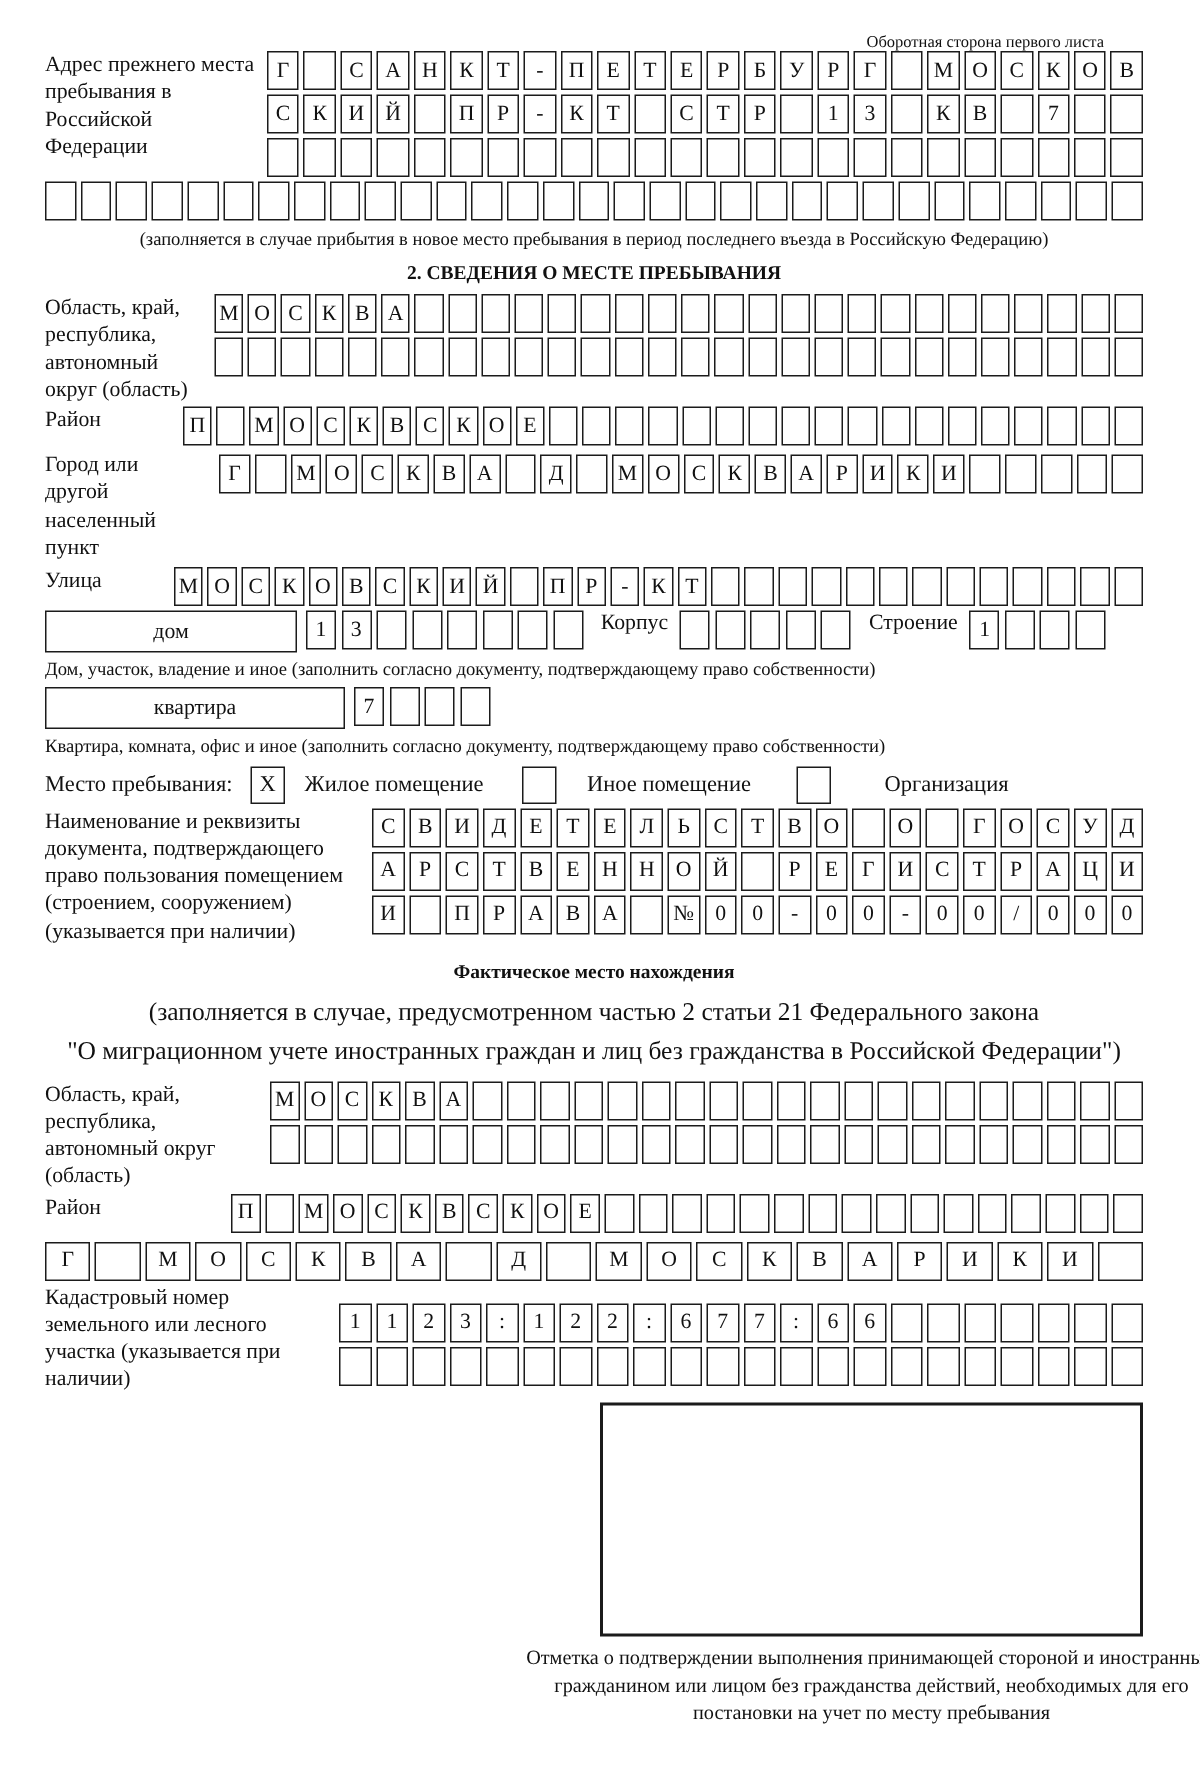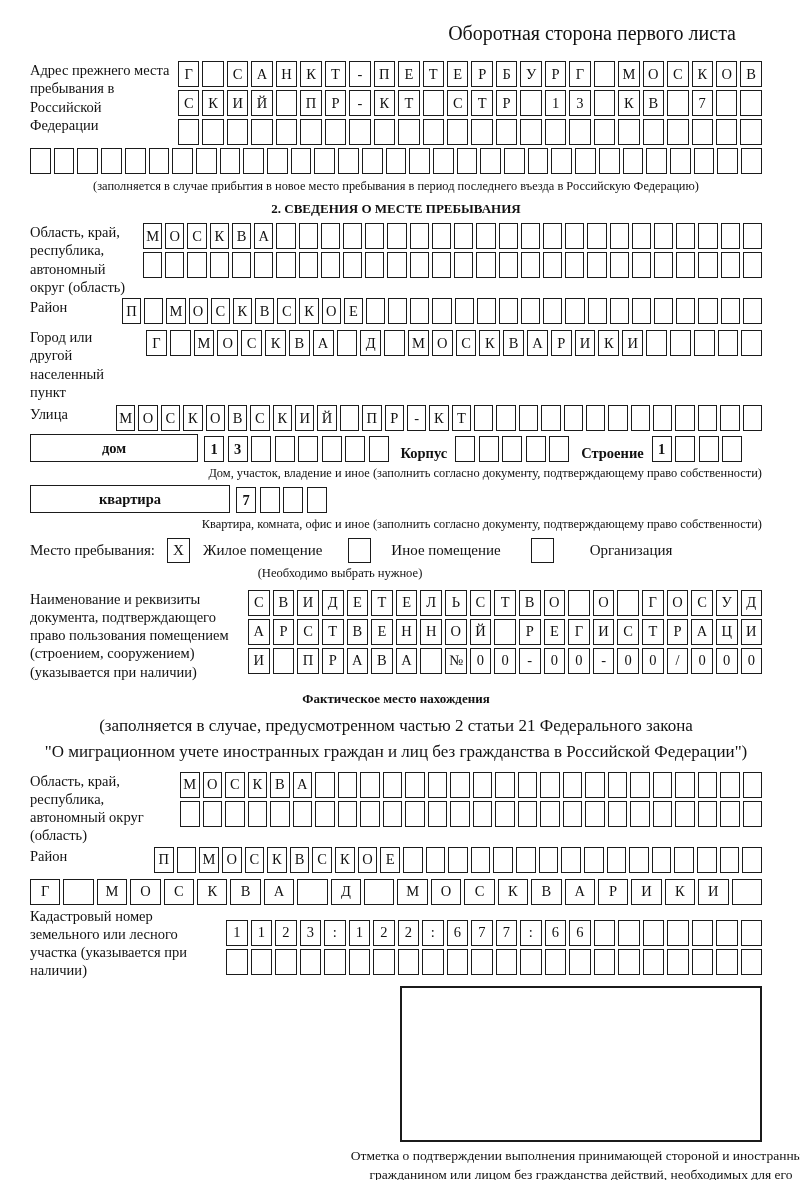--- a/index.html
+++ b/index.html
@@ -1,46 +1,46 @@
 <!DOCTYPE html>
 <html><head>
 <meta charset="utf-8">
 <style>
   html,body{margin:0;padding:0;}
   body{
     width:800px;height:1180px;overflow:hidden;background:#ffffff;color:#111;
     font-family:"Liberation Serif","DejaVu Serif",serif;
   }
   .page{box-sizing:border-box;width:800px;height:1180px;padding:14px 38px 0 30px;}
-  .header-note{text-align:right;font-size:20px;margin:8px 26px 16px 0;}
+  .header-note{text-align:right;font-size:11px;margin:8px 26px 0 0;}
 
   .group{display:flex;align-items:flex-start;}
   .glabel{font-size:14.5px;line-height:1.26;padding-right:8px;box-sizing:border-box;flex:none;}
   .rows{flex:1;display:flex;flex-direction:column;gap:3px;min-width:0;}
   .boxrow{display:flex;gap:3px;flex:1;min-width:0;}
   .rows .boxrow{flex:none;}
   .cell{
     flex:1;height:26px;border:1.8px solid #1b1b1b;background:#fff;box-sizing:border-box;
     display:flex;align-items:center;justify-content:center;font-size:14.5px;min-width:0;
   }
   .fixedrow{flex:none;display:flex;gap:3.5px;}
   .fixedrow .cell{flex:none;width:20px;}
 
   .w148{width:148px;} .w113{width:113px;} .w92{width:92px;} .w116{width:116px;}
   .w86{width:86px;} .w218{width:218px;} .w150{width:150px;} .w124{width:124px;}
   .w196{width:196px;}
 
   .fullrow{margin-top:3px;display:flex;gap:3px;}
-  .caption{font-size:12.4px;line-height:1.3;text-align:right;}
+  .caption{font-size:12.4px;line-height:1.3;}
   .caption.center{text-align:center;font-family:Liberation Serif, serif;}
   .sec-title{font-weight:bold;font-size:13px;text-align:center;margin:7px 0 6px 0;}
 
   .mb2{margin-bottom:2px;} .mb4{margin-bottom:4px;} .mb6{margin-bottom:6px;} .mt4{margin-top:4px;} .mt10{margin-top:10px;}
 
-  .houseline{display:flex;align-items:flex-end;margin:3px 0 3px 0;font-weight:bold;}
+  .houseline{display:flex;align-items:flex-start;margin:3px 0 3px 0;}
   .bigrect{
     height:28px;border:1.8px solid #1b1b1b;box-sizing:border-box;flex:none;
     display:flex;align-items:center;justify-content:center;font-size:14.5px;margin-right:6px;
   }
   .rect-dom{width:168px;}
   .rect-kv{width:200px;}
   .inline-label{font-size:14.5px;margin:0 8px 0 12px;flex:none;}
 
   .checkline{display:flex;align-items:center;font-size:15px;margin:5px 0 3px 0;}
   .checkbox{
@@ -407,21 +407,20 @@
 
   <div class="checkline">
     <span>Место пребывания:</span>
     <span class="checkbox cb1">X</span>
     <span class="ol1">Жилое помещение</span>
     <span class="checkbox cb2"></span>
     <span class="ol2">Иное помещение</span>
     <span class="checkbox cb3"></span>
     <span class="ol3">Организация</span>
   </div>
-  <div class="choose-note">(Необходимо выбрать нужное)</div>
 
   <div class="group mb4">
     <div class="glabel w218">Наименование и реквизиты документа, подтверждающего право пользования помещением (строением, сооружением) (указывается при наличии)</div>
     <div class="rows">
       <div class="boxrow">
           <span class="cell">С</span>
           <span class="cell">В</span>
           <span class="cell">И</span>
           <span class="cell">Д</span>
           <span class="cell">Е</span>

